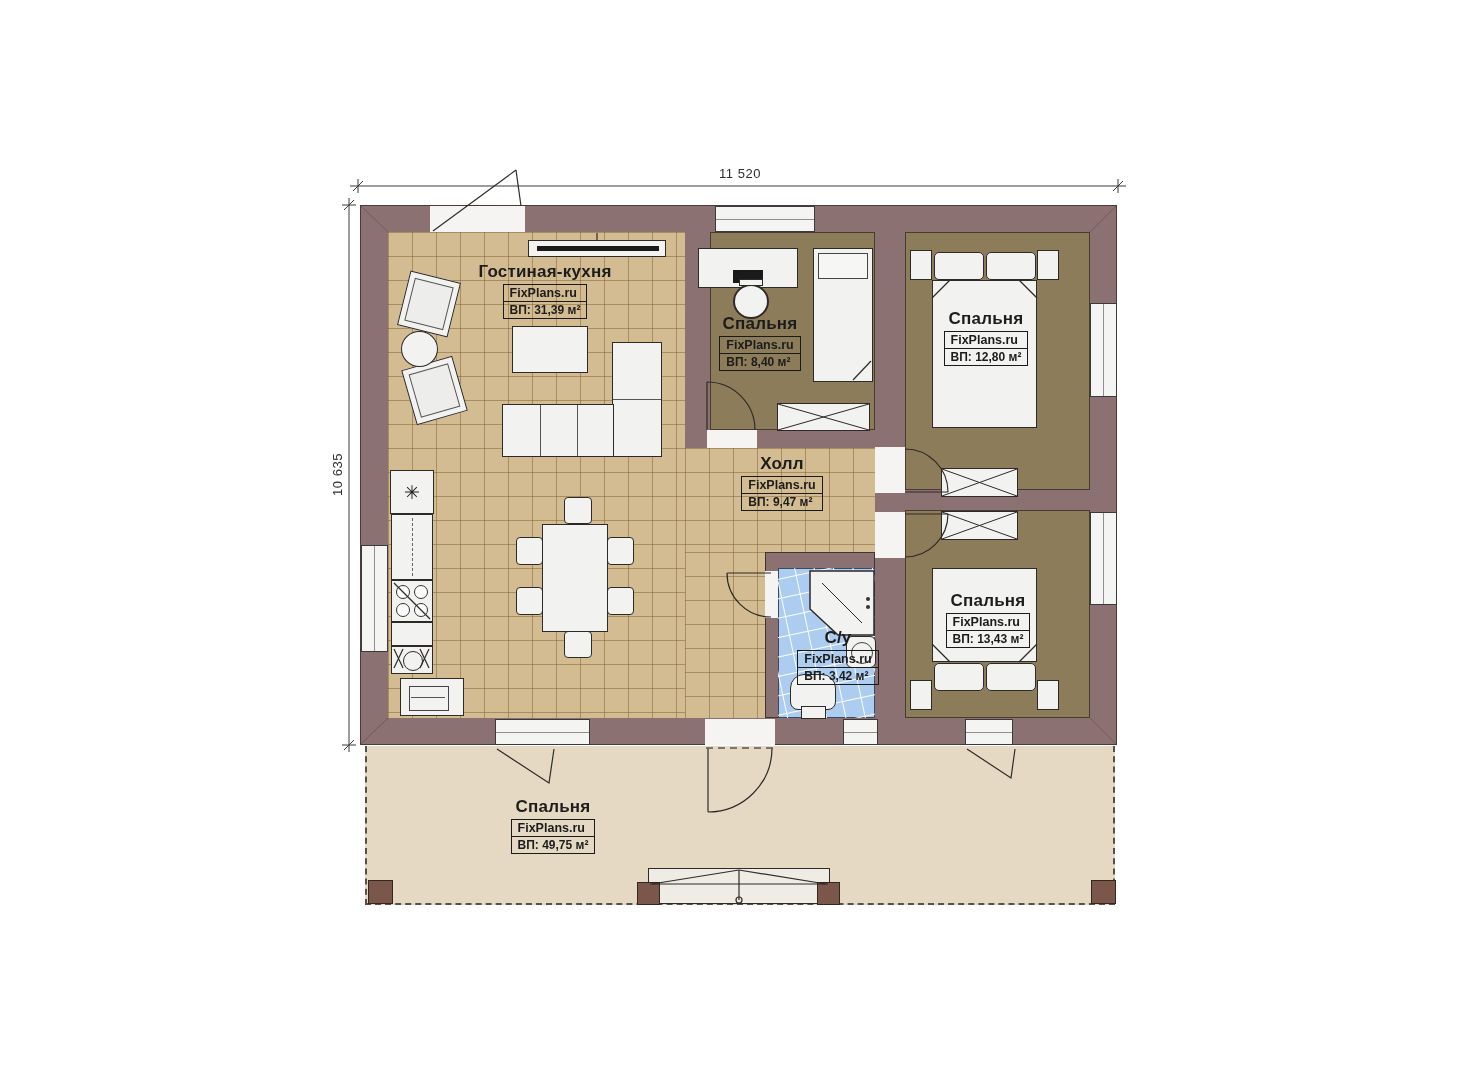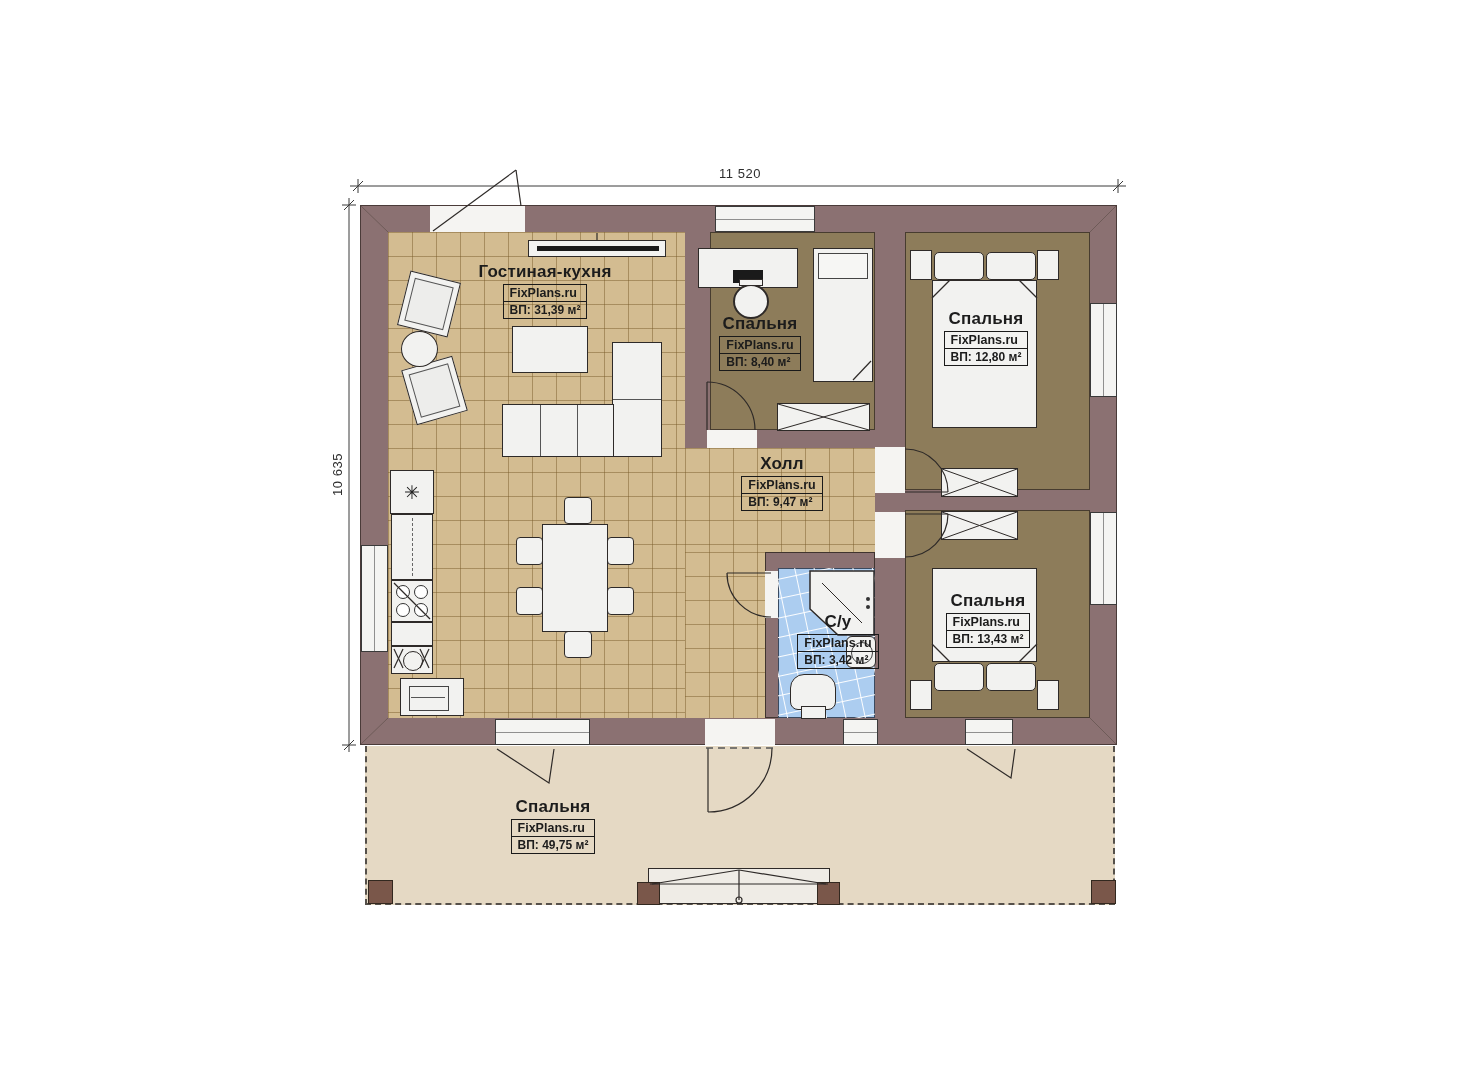--- a/index.html
+++ b/index.html
@@ -213,21 +213,21 @@
       <div class="tag-area">ВП: 12,80 м²</div>
     </div>
   </div>
   <div class="abs tag" style="left:732px;top:454px;width:100px;">
     <div class="tag-name">Холл</div>
     <div class="tag-box">
       <div class="tag-brand">FixPlans.ru</div>
       <div class="tag-area">ВП: 9,47 м²</div>
     </div>
   </div>
-  <div class="abs tag" style="left:794px;top:612px;width:88px;">
+  <div class="abs tag" style="left:794px;top:628px;width:88px;">
     <div class="tag-name">С/у</div>
     <div class="tag-box">
       <div class="tag-brand">FixPlans.ru</div>
       <div class="tag-area">ВП: 3,42 м²</div>
     </div>
   </div>
   <div class="abs tag" style="left:938px;top:591px;width:100px;">
     <div class="tag-name">Спальня</div>
     <div class="tag-box">
       <div class="tag-brand">FixPlans.ru</div>

